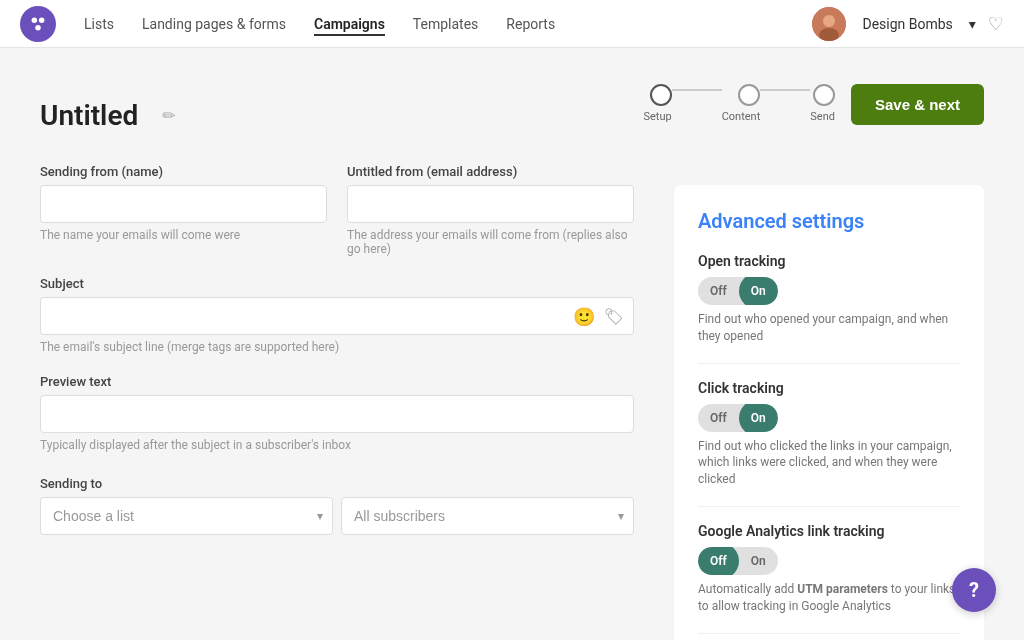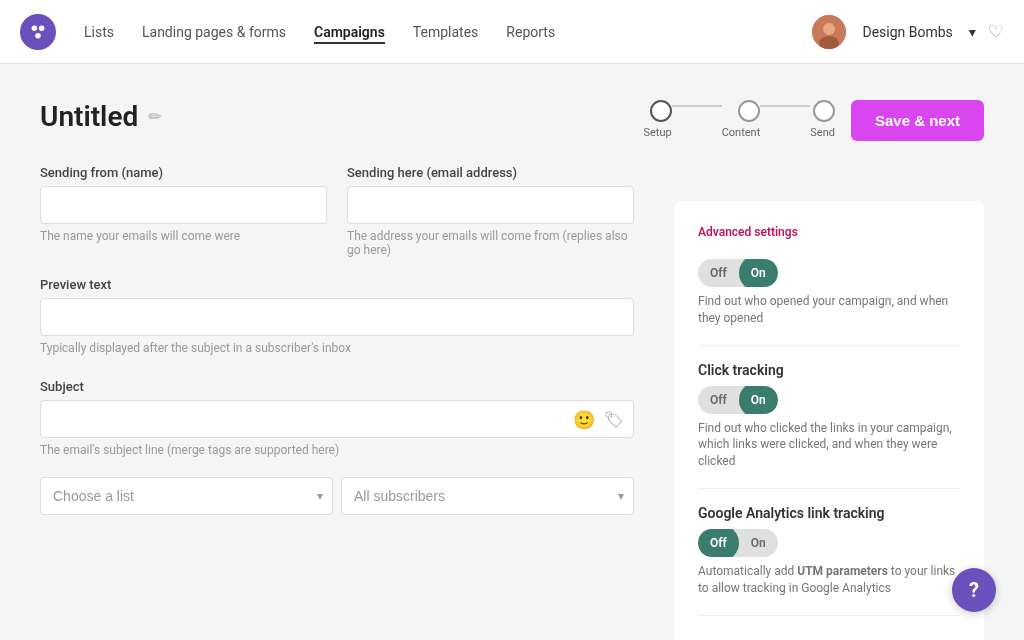--- a/index.html
+++ b/index.html
@@ -3,21 +3,21 @@
   <meta charset="utf-8">
   <style>
     * { box-sizing: border-box; margin: 0; padding: 0; }
     body { font-family: -apple-system, BlinkMacSystemFont, 'Segoe UI', Roboto, sans-serif; background: #f5f5f5; color: #333; font-size: 14px; }
 
     
     .topnav {
       background: #fff;
       display: flex;
       align-items: center;
-      height: 64px;
+      height: 48px;
       padding: 0 20px;
       border-bottom: 1px solid #e5e5e5;
       gap: 28px;
     }
     .nav-logo {
       width: 36px; height: 36px;
       background: #6b4fbb;
       border-radius: 50%;
       display: flex; align-items: center; justify-content: center;
       flex-shrink: 0;
@@ -55,21 +55,21 @@
       display: flex;
       padding: 36px 40px 0 40px;
       gap: 0;
       min-height: calc(640px - 52px);
     }
 
     
     .left-panel { flex: 1; padding-right: 40px; }
 
     .page-title-row {
-      display: flex; align-items: center; gap: 10px; margin-bottom: 32px;
+      display: flex; align-items: center; gap: 24px; margin-bottom: 32px; margin-top: 15px;
     }
     .page-title {
       font-size: 28px; font-weight: 600; color: #222;
     }
     .edit-icon {
       font-size: 16px; color: #aaa; cursor: pointer;
     }
 
     
     .form-row {
@@ -123,30 +123,30 @@
       border: 2px solid #999; background: #fff;
       display: flex; align-items: center; justify-content: center;
     }
     .step-circle.active { border-color: #555; background: #fff; }
     .step-line {
       width: 50px; height: 2px; background: #ccc; margin-top: -11px;
     }
     .step-label { font-size: 11px; color: #666; margin-top: 4px; }
 
     .save-next-btn {
-      background: #d946ef; color: #fff; border: none; border-radius: 6px;
+      background: #4d7c0f; color: #fff; border: none; border-radius: 6px;
       padding: 12px 24px; font-size: 15px; font-weight: 600; cursor: pointer;
       white-space: nowrap;
     }
 
     
     .advanced-panel {
       background: #fff; border-radius: 8px; padding: 24px; margin-top: 60px;
     }
-    .advanced-title { font-size: 12px; font-weight: 600; color: #be185d; margin-bottom: 20px; }
+    .advanced-title { font-size: 20px; font-weight: 600; color: #3b82f6; margin-bottom: 20px; }
 
     .setting-item { margin-bottom: 18px; }
     .setting-label { font-size: 14px; font-weight: 600; color: #333; margin-bottom: 8px; }
     .setting-hint { font-size: 12px; color: #777; margin-top: 6px; line-height: 1.4; }
 
     
     .toggle-switch {
       display: inline-flex; align-items: center;
       background: #e0e0e0; border-radius: 20px; overflow: hidden;
       height: 28px; cursor: pointer;
@@ -216,45 +216,46 @@
       <span class="edit-icon">✏</span>
     </div>
 
     <div class="form-row">
       <div class="form-group">
         <label class="form-label">Sending from (name)</label>
         <input class="form-input" type="text" placeholder="" style="">
         <span class="form-hint">The name your emails will come were</span>
       </div>
       <div class="form-group">
-        <label class="form-label">Sending here (email address)</label>
+        <label class="form-label">Untitled from (email address)</label>
         <input class="form-input" type="email" placeholder="" style="">
         <span class="form-hint">The address your emails will come from (replies also go here)</span>
       </div>
-    </div>
-
-    <div class="form-group" style="margin-bottom:24px;">
-      <label class="form-label">Preview text</label>
-      <input class="form-input" type="text" placeholder="" style="">
-      <span class="form-hint">Typically displayed after the subject in a subscriber's inbox</span>
     </div>
 
     <div class="form-group" style="margin-bottom:20px;">
       <label class="form-label">Subject</label>
       <div class="subject-wrapper">
         <input class="form-input" type="text" style="padding-right: 60px;" placeholder="">
         <div class="subject-icons">
           <span title="emoji">🙂</span>
           <span title="merge tags" style="font-size:16px;">🏷</span>
         </div>
       </div>
       <span class="form-hint">The email's subject line (merge tags are supported here)</span>
     </div>
 
+    <div class="form-group" style="margin-bottom:24px;">
+      <label class="form-label">Preview text</label>
+      <input class="form-input" type="text" placeholder="" style="">
+      <span class="form-hint">Typically displayed after the subject in a subscriber's inbox</span>
+    </div>
+
     <div class="form-group">
+      <label class="form-label">Sending to</label>
       <div class="form-row" style="margin-bottom:0;gap:8px;">
         <div class="select-wrapper" style="flex:1;">
           <select class="form-select">
             <option value="">Choose a list</option>
           </select>
           <span class="select-arrow">▾</span>
         </div>
         <div class="select-wrapper" style="flex:1;">
           <select class="form-select">
             <option value="">All subscribers</option>
@@ -284,20 +285,21 @@
           <span class="step-label">Send</span>
         </div>
       </div>
       <button class="save-next-btn">Save &amp; next</button>
     </div>
 
     <div class="advanced-panel">
       <h2 class="advanced-title">Advanced settings</h2>
 
       <div class="setting-item">
+        <div class="setting-label">Open tracking</div>
         <div class="toggle-switch">
           <span class="toggle-option">Off</span>
           <span class="toggle-option on-active">On</span>
         </div>
         <div class="setting-hint">Find out who opened your campaign, and when they opened</div>
       </div>
 
       <div class="divider"></div>
 
       <div class="setting-item">

